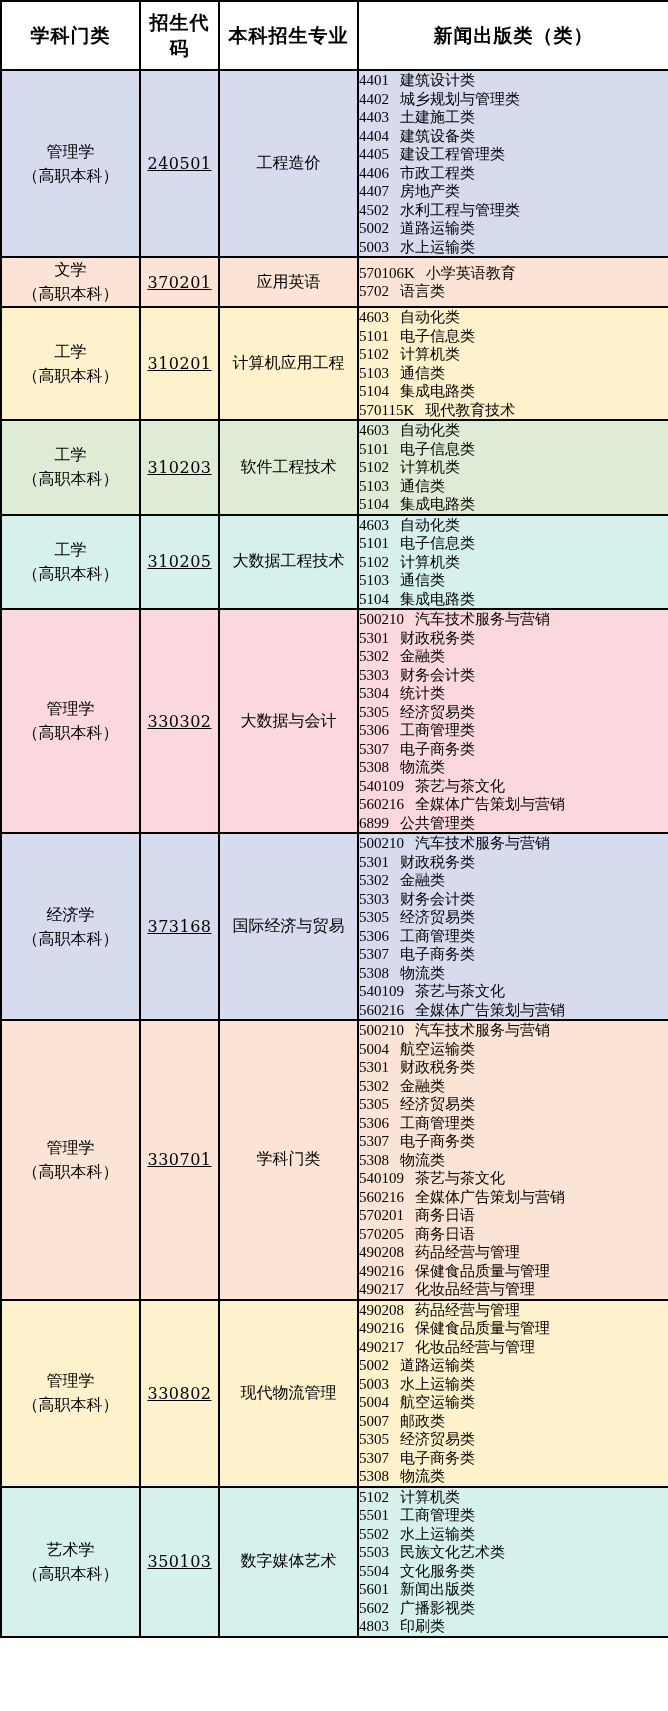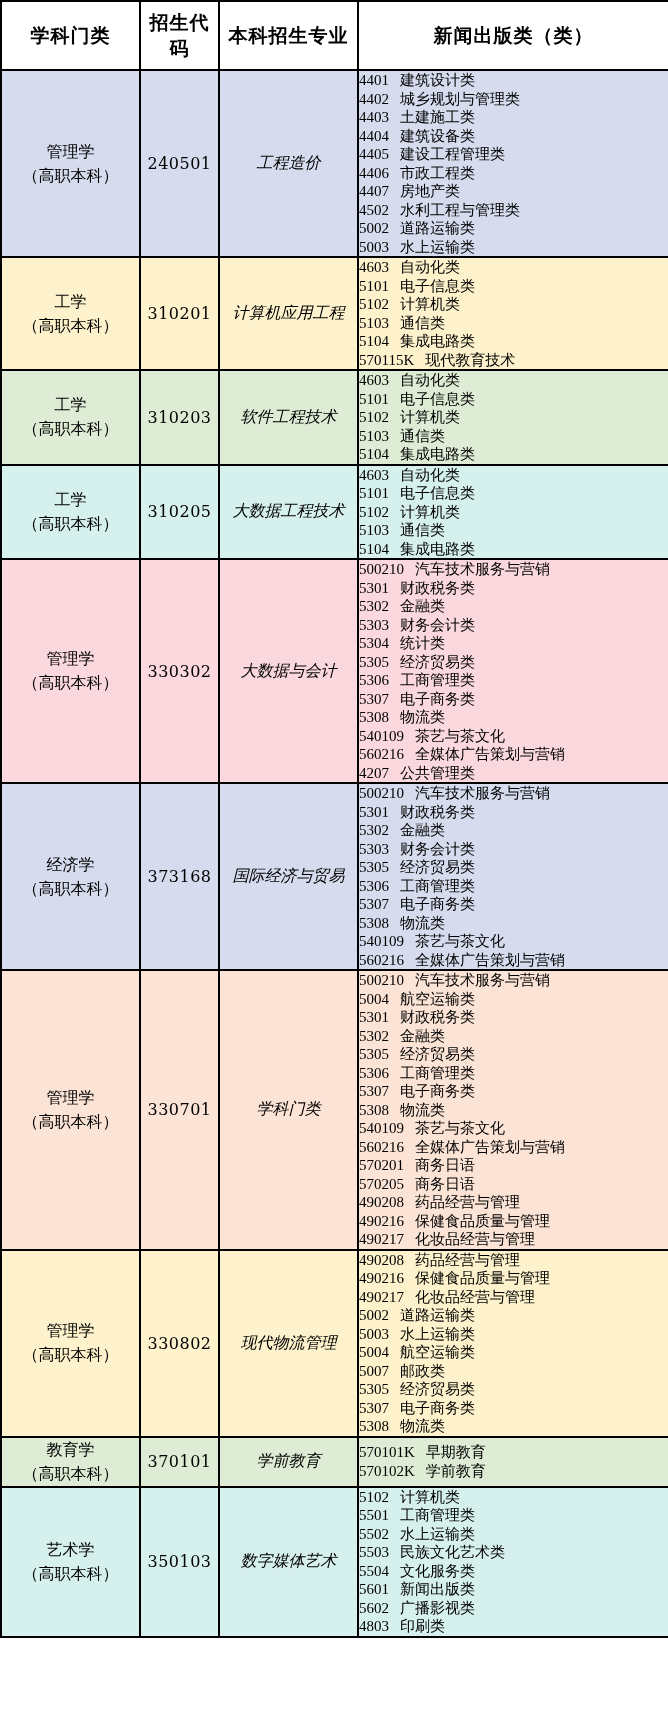--- a/index.html
+++ b/index.html
@@ -38,24 +38,24 @@
   }
   td.cat-cell, td.code-cell, td.major-cell {
     text-align: center;
   }
   .cat-name, .cat-note {
     line-height: 24px;
     white-space: nowrap;
   }
   .code-text {
     letter-spacing: 0.5px;
+    text-decoration: underline;
   }
   .major-text {
     white-space: nowrap;
-    font-style: italic;
   }
   td.specs-cell {
     padding: 5px 2px 5px 5px;
     font-family: Liberation Serif, serif;
   }
   .spec-item {
     font-size: 15px;
     line-height: 18.5px;
     white-space: nowrap;
     overflow: hidden;
@@ -105,20 +105,38 @@
               <div class="spec-item"><span class="spec-code">4405</span><span class="spec-name">建设工程管理类</span></div>
               <div class="spec-item"><span class="spec-code">4406</span><span class="spec-name">市政工程类</span></div>
               <div class="spec-item"><span class="spec-code">4407</span><span class="spec-name">房地产类</span></div>
               <div class="spec-item"><span class="spec-code">4502</span><span class="spec-name">水利工程与管理类</span></div>
               <div class="spec-item"><span class="spec-code">5002</span><span class="spec-name">道路运输类</span></div>
               <div class="spec-item"><span class="spec-code">5003</span><span class="spec-name">水上运输类</span></div>
             </div>
     </td>
   </tr>
 
+  <tr style="background: rgb(251, 227, 213);">
+    <td class="cell cat-cell">
+      <div class="cat-name">文学</div>
+      <div class="cat-note">（高职本科）</div>
+    </td>
+    <td class="cell code-cell">
+      <span class="code-text">370201</span>
+    </td>
+    <td class="cell major-cell">
+      <span class="major-text">应用英语</span>
+    </td>
+    <td class="cell specs-cell">
+      <div class="spec-list">
+              <div class="spec-item"><span class="spec-code">570106K</span><span class="spec-name">小学英语教育</span></div>
+              <div class="spec-item"><span class="spec-code">5702</span><span class="spec-name">语言类</span></div>
+            </div>
+    </td>
+  </tr>
 
   <tr style="background: rgb(253, 242, 203);">
     <td class="cell cat-cell">
       <div class="cat-name">工学</div>
       <div class="cat-note">（高职本科）</div>
     </td>
     <td class="cell code-cell">
       <span class="code-text">310201</span>
     </td>
     <td class="cell major-cell">
@@ -197,21 +215,21 @@
               <div class="spec-item"><span class="spec-code">5301</span><span class="spec-name">财政税务类</span></div>
               <div class="spec-item"><span class="spec-code">5302</span><span class="spec-name">金融类</span></div>
               <div class="spec-item"><span class="spec-code">5303</span><span class="spec-name">财务会计类</span></div>
               <div class="spec-item"><span class="spec-code">5304</span><span class="spec-name">统计类</span></div>
               <div class="spec-item"><span class="spec-code">5305</span><span class="spec-name">经济贸易类</span></div>
               <div class="spec-item"><span class="spec-code">5306</span><span class="spec-name">工商管理类</span></div>
               <div class="spec-item"><span class="spec-code">5307</span><span class="spec-name">电子商务类</span></div>
               <div class="spec-item"><span class="spec-code">5308</span><span class="spec-name">物流类</span></div>
               <div class="spec-item"><span class="spec-code">540109</span><span class="spec-name">茶艺与茶文化</span></div>
               <div class="spec-item"><span class="spec-code">560216</span><span class="spec-name">全媒体广告策划与营销</span></div>
-              <div class="spec-item"><span class="spec-code">4207</span><span class="spec-name">公共管理类</span></div>
+              <div class="spec-item"><span class="spec-code">6899</span><span class="spec-name">公共管理类</span></div>
             </div>
     </td>
   </tr>
 
   <tr style="background: rgb(214, 220, 238);">
     <td class="cell cat-cell">
       <div class="cat-name">经济学</div>
       <div class="cat-note">（高职本科）</div>
     </td>
     <td class="cell code-cell">
@@ -288,38 +306,20 @@
               <div class="spec-item"><span class="spec-code">5003</span><span class="spec-name">水上运输类</span></div>
               <div class="spec-item"><span class="spec-code">5004</span><span class="spec-name">航空运输类</span></div>
               <div class="spec-item"><span class="spec-code">5007</span><span class="spec-name">邮政类</span></div>
               <div class="spec-item"><span class="spec-code">5305</span><span class="spec-name">经济贸易类</span></div>
               <div class="spec-item"><span class="spec-code">5307</span><span class="spec-name">电子商务类</span></div>
               <div class="spec-item"><span class="spec-code">5308</span><span class="spec-name">物流类</span></div>
             </div>
     </td>
   </tr>
 
-  <tr style="background: rgb(223, 236, 213);">
-    <td class="cell cat-cell">
-      <div class="cat-name">教育学</div>
-      <div class="cat-note">（高职本科）</div>
-    </td>
-    <td class="cell code-cell">
-      <span class="code-text">370101</span>
-    </td>
-    <td class="cell major-cell">
-      <span class="major-text">学前教育</span>
-    </td>
-    <td class="cell specs-cell">
-      <div class="spec-list">
-              <div class="spec-item"><span class="spec-code">570101K</span><span class="spec-name">早期教育</span></div>
-              <div class="spec-item"><span class="spec-code">570102K</span><span class="spec-name">学前教育</span></div>
-            </div>
-    </td>
-  </tr>
 
   <tr style="background: rgb(214, 240, 238);">
     <td class="cell cat-cell">
       <div class="cat-name">艺术学</div>
       <div class="cat-note">（高职本科）</div>
     </td>
     <td class="cell code-cell">
       <span class="code-text">350103</span>
     </td>
     <td class="cell major-cell">

